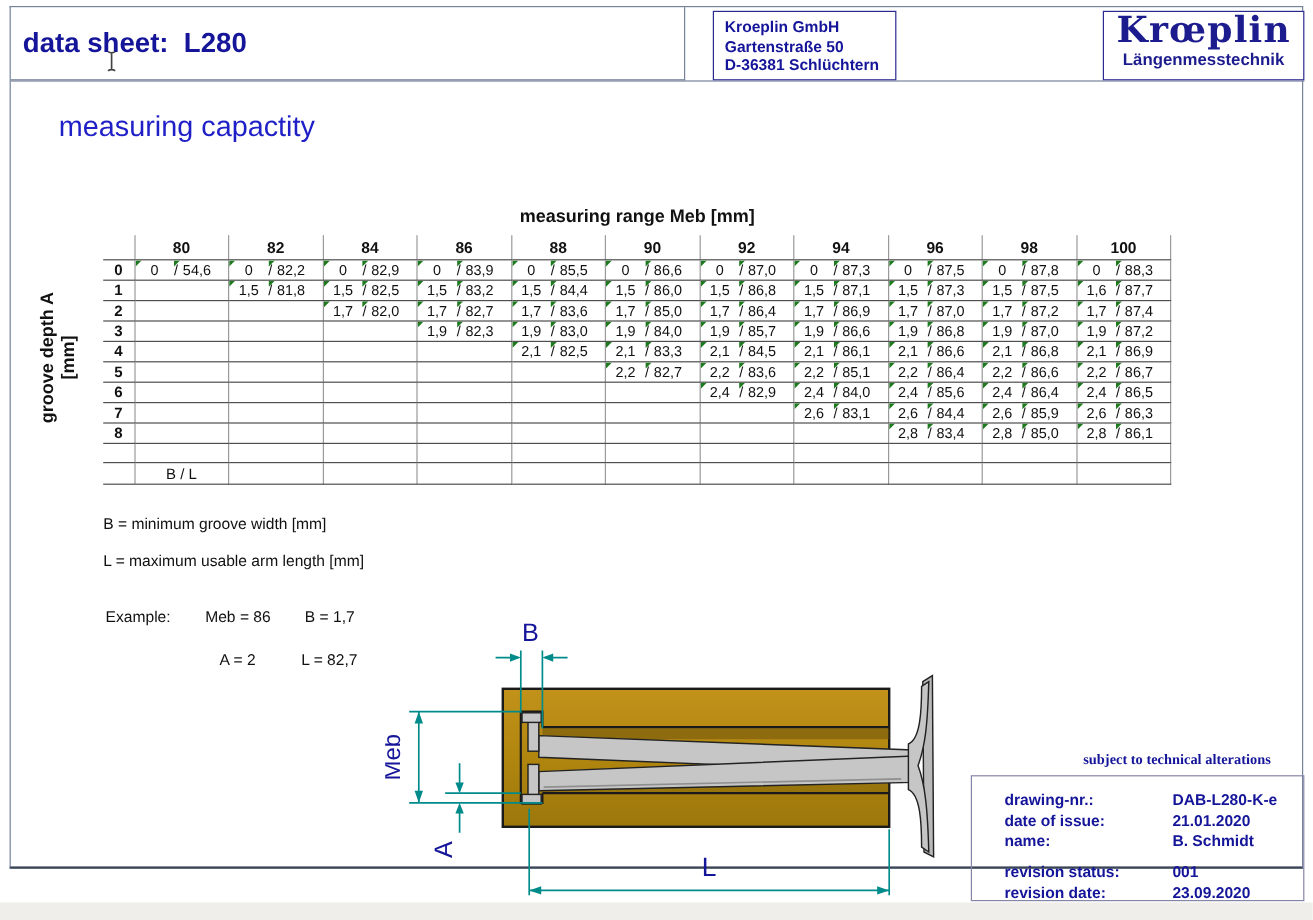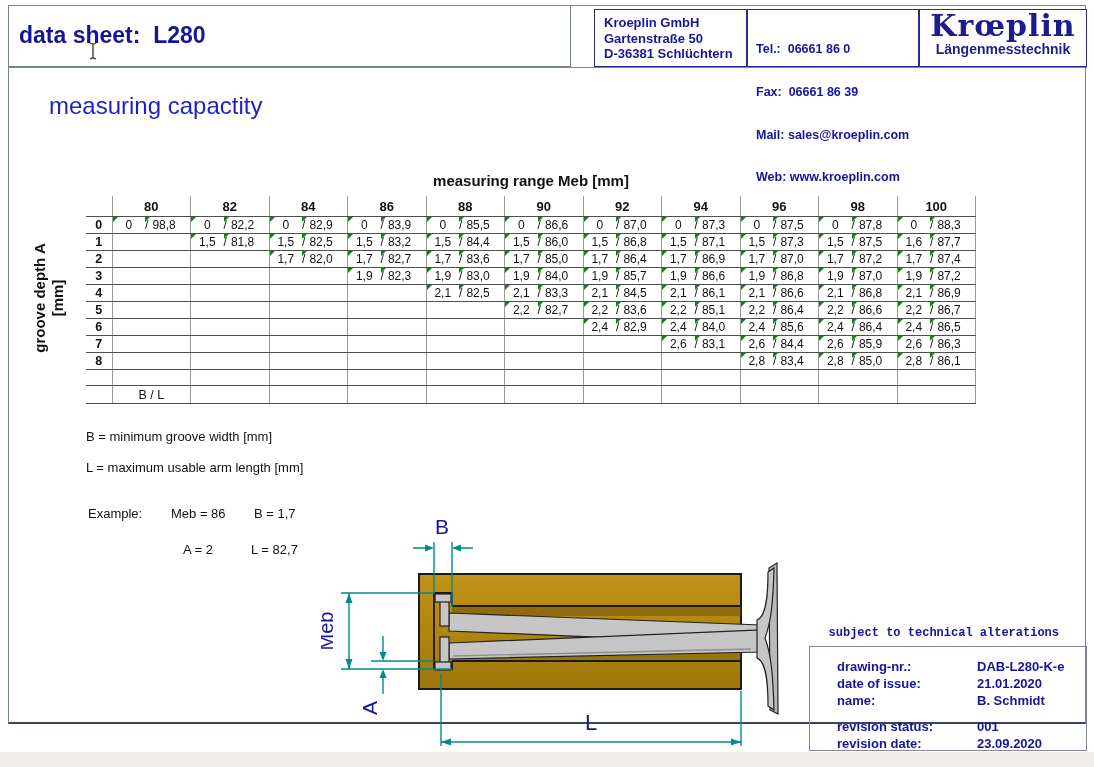--- a/index.html
+++ b/index.html
@@ -39,21 +39,21 @@
   .tri::before{content:"";position:absolute;left:0;top:0;border-top:5px solid #1e7a1e;border-right:5px solid transparent;}
   td.blcell{font-size:12.5px;font-weight:normal;text-align:center;color:#111;}
   
   .groove-wrap{position:absolute;left:-40px;top:272px;width:164px;height:40px;transform:rotate(-90deg);
                text-align:center;font-size:15px;font-weight:bold;color:#111;line-height:18px;}
   
   .note{position:absolute;font-size:13px;color:#111;}
   
   .drawing{position:absolute;left:312px;top:510px;}
   
-  .subject-note{position:absolute;right:26px;top:620px;font-family:Liberation Mono, monospace;font-size:12px;font-weight:bold;color:#15159a;}
+  .subject-note{position:absolute;right:26px;top:620px;font-family:Liberation Serif, serif;font-size:12px;font-weight:bold;color:#15159a;}
   .rev-box{position:absolute;left:800px;top:640px;width:278px;height:105px;border:1px solid #8585a8;box-sizing:border-box;
            padding:11px 0 0 27px;font-size:13px;font-weight:bold;color:#15159a;line-height:17px;}
   .rb-row{display:flex;}
   .rb-row .lbl{width:140px;}
   .rb-gap{margin-top:9px;}
 </style>
 </head>
 <body>
 
 <div class="sheet">
@@ -65,26 +65,20 @@
     </svg>
   </div>
   <div class="header-rule"></div>
 
   <div class="hbox addr-box navy">
     <div>Kroeplin GmbH</div>
     <div>Gartenstraße 50</div>
     <div>D-36381 Schlüchtern</div>
   </div>
 
-  <div class="hbox contact-box navy">
-    <div>Tel.:  06661 86 0</div>
-    <div>Fax:  06661 86 39</div>
-    <div>Mail: sales@kroeplin.com</div>
-    <div>Web: www.kroeplin.com</div>
-  </div>
 
   <div class="hbox logo-box">
     <div class="brand">Krœplin</div>
     <div class="brand-sub">Längenmesstechnik</div>
   </div>
 
   <div class="section-title">measuring capactity</div>
 
   <div class="tbl-title">measuring range Meb [mm]</div>
   <div class="tbl-wrap">
@@ -118,21 +112,21 @@
             <th>98</th>
             <th>100</th>
           </tr>
         </thead>
         <tbody>
           <tr>
             <th class="rl">0</th>
             <td>
               <div class="c">
                 <span class="b tri">0</span>
-                <span class="l tri"><span>/</span><span class="val">98,8</span></span>
+                <span class="l tri"><span>/</span><span class="val">54,6</span></span>
               </div>
             </td>
             <td>
               <div class="c">
                 <span class="b tri">0</span>
                 <span class="l tri"><span>/</span><span class="val">82,2</span></span>
               </div>
             </td>
             <td>
               <div class="c">

